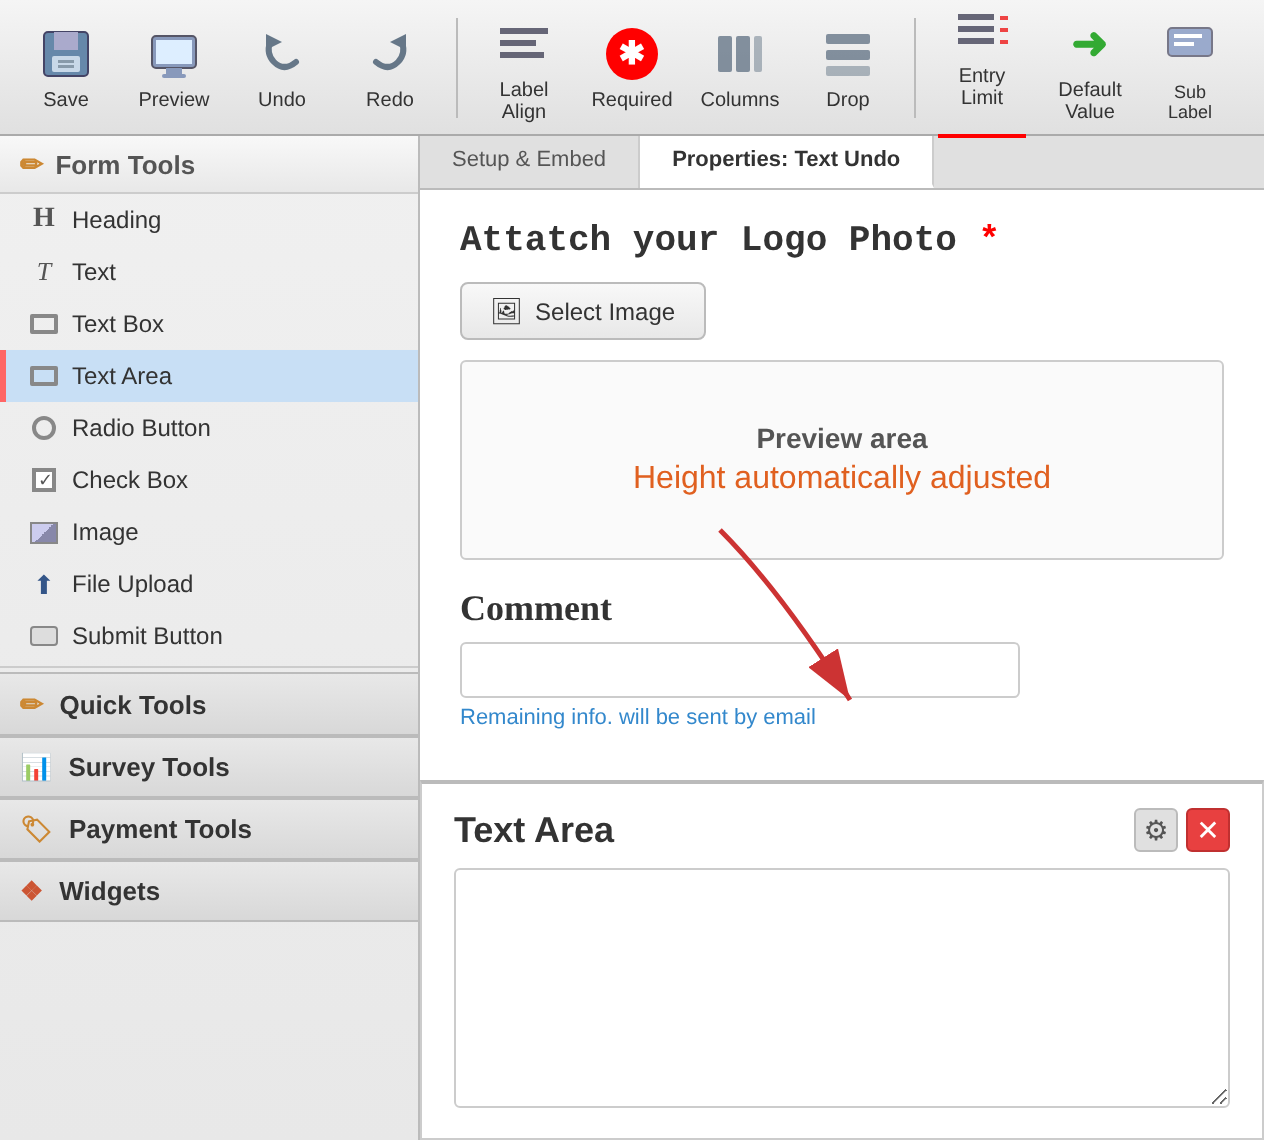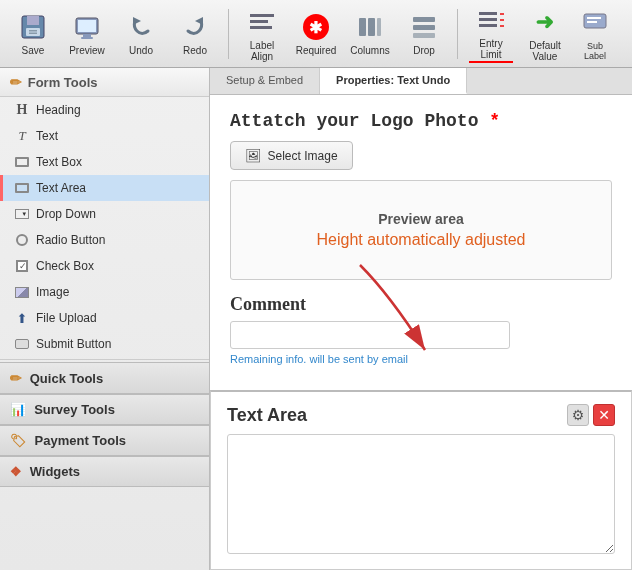--- a/index.html
+++ b/index.html
@@ -277,21 +277,21 @@
       background: red;
       color: white;
       font-size: 16px;
       font-weight: bold;
       display: flex; align-items: center; justify-content: center;
     }
     .arrow-right-icon { font-size: 22px; color: #33aa33; font-weight: bold; }
 
     .entry-limit-underline {
       border-bottom: 2px solid red;
-      padding-bottom: 1px;
+      padding-bottom: 12px;
     }
   </style>
 </head>
 <body>
 
 <div id="toolbar">
 
   <div class="tool-btn">
     <div class="icon-wrap">
       <svg width="28" height="28" viewBox="0 0 28 28">
@@ -445,26 +445,20 @@
       <span>Text Box</span>
     </div>
 
     <div class="sidebar-item active">
       <div class="item-icon">
         <div class="icon-area"></div>
       </div>
       <span>Text Area</span>
     </div>
 
-    <div class="sidebar-item">
-      <div class="item-icon">
-        <div class="icon-dropdown">▾</div>
-      </div>
-      <span>Drop Down</span>
-    </div>
 
     <div class="sidebar-item">
       <div class="item-icon">
         <div class="icon-radio"></div>
       </div>
       <span>Radio Button</span>
     </div>
 
     <div class="sidebar-item">
       <div class="item-icon">

